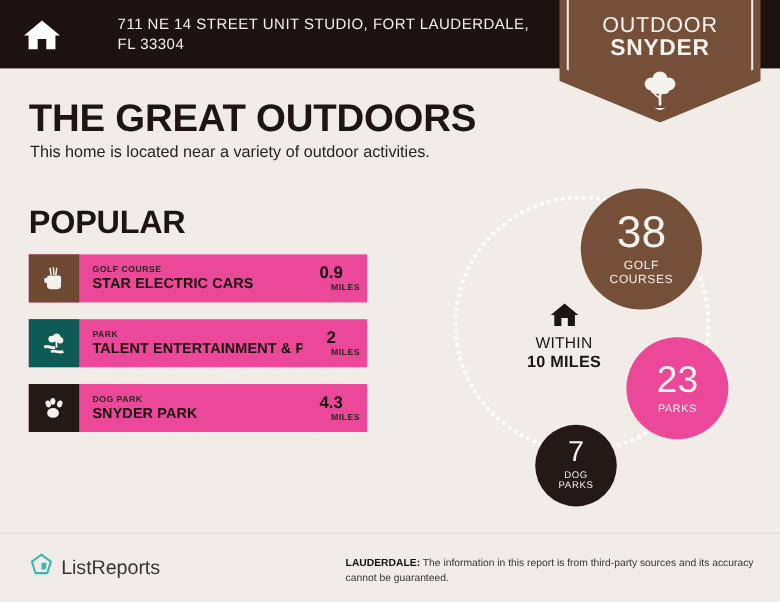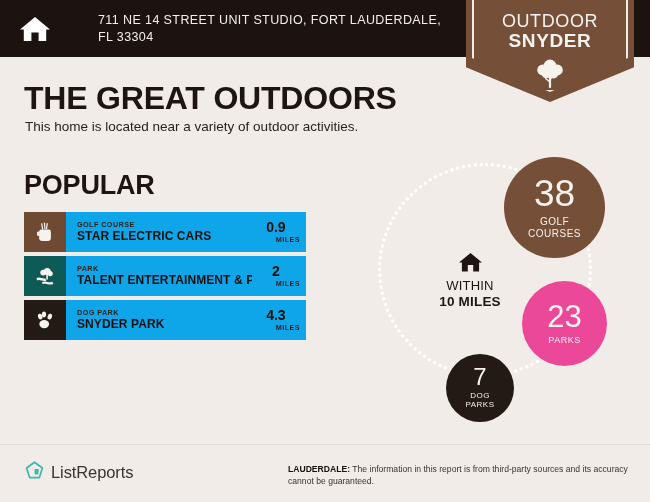--- a/index.html
+++ b/index.html
@@ -58,22 +58,22 @@
     font-size:13.5px; font-weight:400; color:#2B211D;
   }
   .popular-title {
     position:absolute; left:24px; top:170px;
     font-size:27px; font-weight:700; letter-spacing:-.2px; color:#1E1512;
   }
 
   
   .list { position:absolute; left:24px; top:212px; width:282px; }
   .row {
-    display:flex; align-items:stretch; background:#0ea5e9;
-    height:40px; margin-bottom:4px;justify-content:space-between;
+    display:flex; align-items:stretch; background:#ec4899;
+    height:40px; margin-bottom:14px;justify-content:space-between;
   }
   .row-icon {
     width:42px; flex:0 0 42px;
     display:flex; align-items:center; justify-content:center;
   }
   .row-icon svg { width:22px; height:22px; }
   .row-icon.brown { background:#6E4A33; }
   .row-icon.teal  { background:#0E5A57; }
   .row-icon.dark  { background:#231915; }
   .row-text {
@@ -103,21 +103,21 @@
     z-index:1;
   }
   .circle {
     position:absolute; border-radius:50%; z-index:3;
     display:flex; flex-direction:column; align-items:center; justify-content:center;
     color:#F6F2EE; text-align:center;
   }
   .circle .num { font-weight:400; line-height:.95; }
   .circle .lbl { font-weight:400; letter-spacing:.5px; line-height:1.12;text-align:center; }
 
-  .c-golf { left:504px; top:157px; width:101px; height:101px; background:#764F38; }
+  .c-golf { left:484px; top:157px; width:101px; height:101px; background:#764F38; }
   .c-golf .num { font-size:37px; }
   .c-golf .lbl { font-size:10px; margin-top:5px; }
 
   .c-parks { left:522px; top:281px; width:85px; height:85px; background:#ec4899; }
   .c-parks .num { font-size:31px; }
   .c-parks .lbl { font-size:9px; margin-top:4px; }
 
   .c-dogparks { left:446px; top:354px; width:68px; height:68px; background:#231915; }
   .c-dogparks .num { font-size:24px; }
   .c-dogparks .lbl { font-size:8px; margin-top:3px; }

